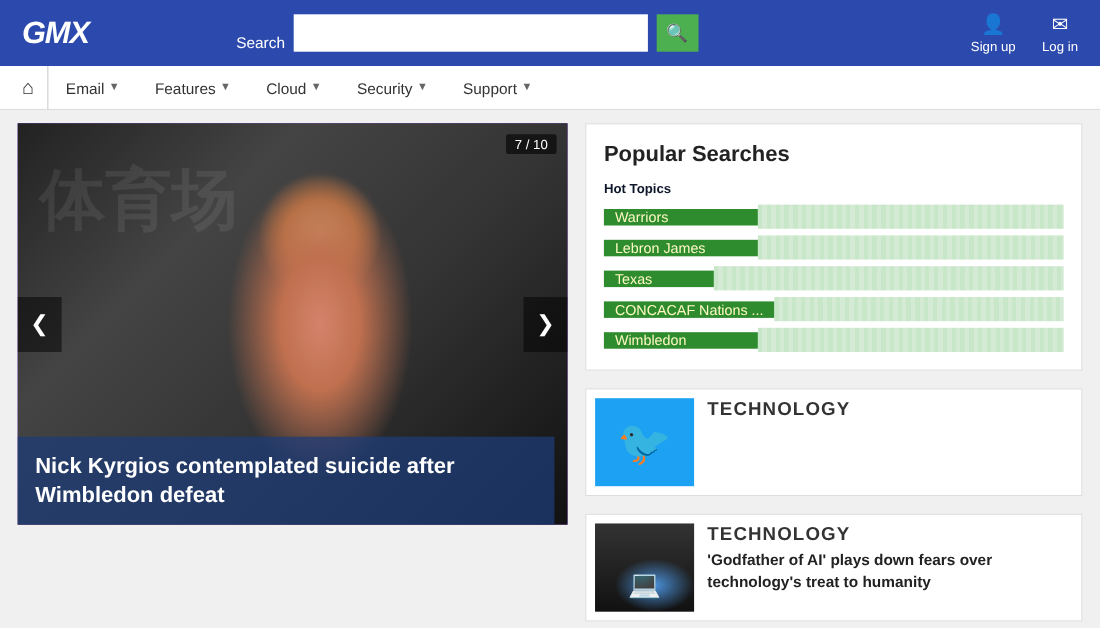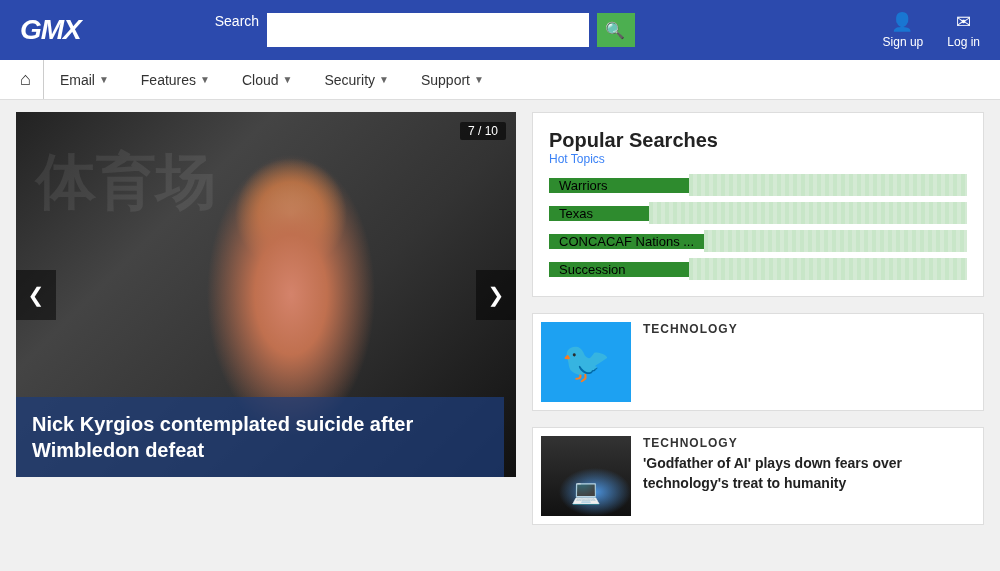--- a/index.html
+++ b/index.html
@@ -16,21 +16,21 @@
     }
     .gmx-logo {
       color: white;
       font-size: 28px;
       font-weight: 900;
       font-style: italic;
       letter-spacing: -1px;
     }
     .search-container {
       display: flex;
-      align-items: flex-start;
+      align-items: flex-end;
       gap: 8px;
       flex: 1;
       max-width: 420px;
       margin: 2px auto;
     }
     .search-label {
       color: white;
       font-size: 14px;
       white-space: nowrap;
     }
@@ -202,40 +202,41 @@
     
     .popular-searches {
       background: white;
       padding: 16px;
       border: 1px solid #ddd;
     }
     .popular-title {
       font-size: 20px;
       font-weight: bold;
       color: #222;
+      margin-bottom: 12px;
     }
     .hot-topics-label {
       font-size: 12px;
-      color: #3b82f6;
-      font-weight: normal;
+      color: #0f172a;
+      font-weight: bold;
       margin-bottom: 8px;
     }
     .search-bars {
       display: flex;
       flex-direction: column;
       gap: 6px;
     }
     .search-bar-item {
       display: flex;
       align-items: center;
       gap: 0;
     }
     .search-bar-label {
       background: #2e8b2e;
-      color: #000000;
+      color: #fef9c3;
       font-size: 13px;
       padding: 0 10px;
       min-width: 140px;
       white-space: nowrap;
     }
     .search-bar-track {
       flex: 1;
       height: 22px;
       background: repeating-linear-gradient(
         90deg,
@@ -282,21 +283,21 @@
     .ai-thumb::after {
       content: '💻';
       position: absolute;
       bottom: 10px;
       left: 50%;
       transform: translateX(-50%);
       font-size: 24px;
     }
     .news-content { flex: 1; }
     .news-category {
-      font-size: 12px;
+      font-size: 17px;
       font-weight: bold;
       color: #333;
       letter-spacing: 1px;
       margin-bottom: 4px;
     }
     .news-headline {
       font-size: 14px;
       color: #222;
       line-height: 1.4;
       font-weight: bold;
@@ -365,33 +366,37 @@
     <div class="popular-searches">
       <div class="popular-title">Popular Searches</div>
       <div class="hot-topics-label">Hot Topics</div>
       <div class="search-bars">
 
         <div class="search-bar-item">
           <span class="search-bar-label">Warriors</span>
           <div class="search-bar-track"></div>
         </div>
 
+        <div class="search-bar-item">
+          <span class="search-bar-label">Lebron James</span>
+          <div class="search-bar-track"></div>
+        </div>
 
         <div class="search-bar-item">
           <span class="search-bar-label" style="min-width:100px;">Texas</span>
           <div class="search-bar-track"></div>
         </div>
 
         <div class="search-bar-item">
           <span class="search-bar-label">CONCACAF Nations ...</span>
           <div class="search-bar-track"></div>
         </div>
 
         <div class="search-bar-item">
-          <span class="search-bar-label">Succession</span>
+          <span class="search-bar-label">Wimbledon</span>
           <div class="search-bar-track"></div>
         </div>
       </div>
     </div>
 
     <div class="news-item">
       <div class="twitter-thumb">
         <span class="twitter-bird">🐦</span>
       </div>
       <div class="news-content">

